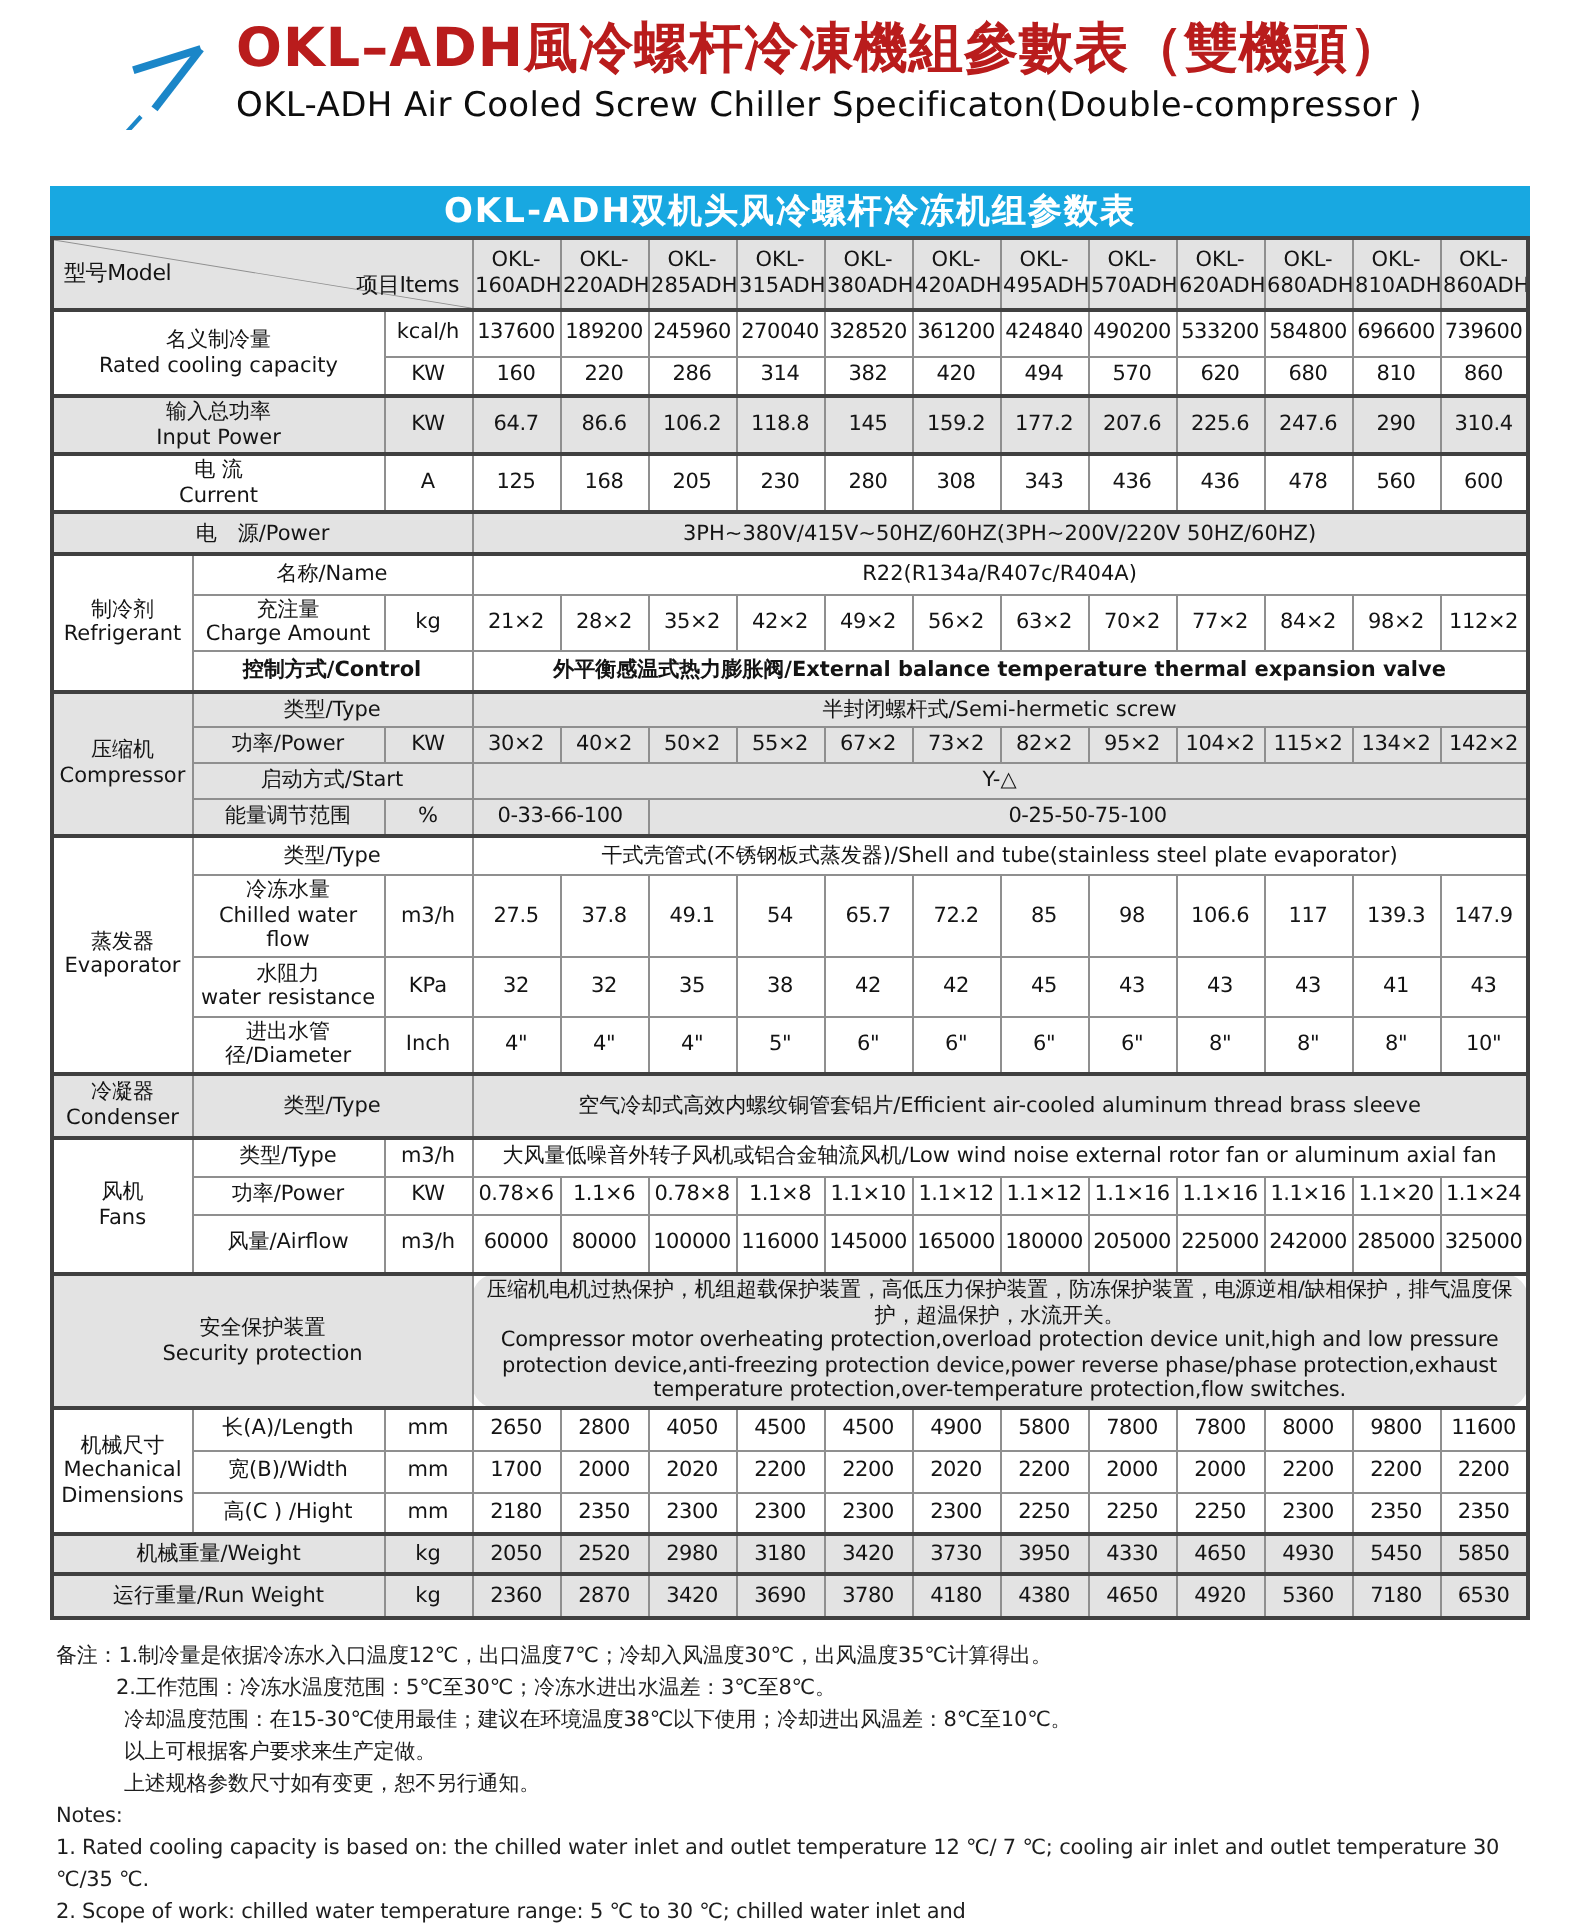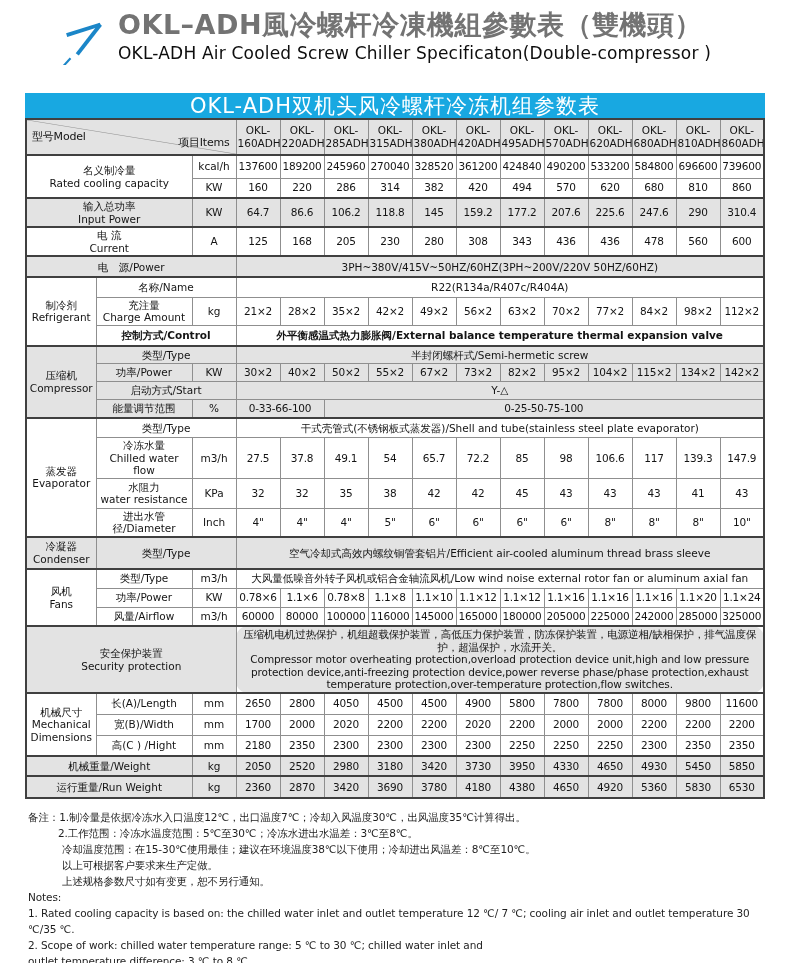--- a/index.html
+++ b/index.html
@@ -6,27 +6,27 @@
   html,body { margin:0; padding:0; background:#fff; }
   body {
     width:790px; min-height:963px; position:relative;
     font-family:"DejaVu Sans","Liberation Sans",sans-serif;
     color:#1a1a1a;
   }
   
   .masthead { position:relative; height:93px; }
   .logo { position:absolute; left:57px; top:11px; }
   .titles { position:absolute; left:118px; top:8px; }
-  .title-zh { font-size:27px; font-weight:bold; color:#737373; letter-spacing:.5px; line-height:1.25; }
+  .title-zh { font-size:27px; font-weight:bold; color:#b91c1c; letter-spacing:.5px; line-height:1.25; }
   .title-en { font-size:17px; color:#0d0d0d; margin-top:1px; letter-spacing:.2px; }
   
   .banner {
     margin:0 25px; height:25px; background:#18a8e1; color:#fff;
     display:flex; align-items:center; justify-content:center;
-    font-size:21px; font-weight:normal; letter-spacing:1px;
+    font-size:17px; font-weight:bold; letter-spacing:1px;
   }
   
   table.spec {
     margin:0 25px; width:740px; border-collapse:collapse; table-layout:fixed;
     border:2px solid #404040;
   }
   table.spec td {
     border:1px solid #8f8f8f; text-align:center; vertical-align:middle;
     padding:1px; font-size:10.5px; line-height:1.2; color:#141414;
     overflow:hidden;
@@ -309,21 +309,21 @@
         <td class="val">1.1×8</td>
         <td class="val">1.1×10</td>
         <td class="val">1.1×12</td>
         <td class="val">1.1×12</td>
         <td class="val">1.1×16</td>
         <td class="val">1.1×16</td>
         <td class="val">1.1×16</td>
         <td class="val">1.1×20</td>
         <td class="val">1.1×24</td>
       </tr>
-      <tr class="w" style="height: 19px;">
+      <tr class="w" style="height: 30px;">
         <td class="label">风量/Airflow</td>
         <td class="unit">m3/h</td>
         <td class="val ds">60000</td>
         <td class="val">80000</td>
         <td class="val">100000</td>
         <td class="val">116000</td>
         <td class="val">145000</td>
         <td class="val">165000</td>
         <td class="val">180000</td>
         <td class="val">205000</td>
@@ -410,21 +410,21 @@
         <td class="val ds">2360</td>
         <td class="val">2870</td>
         <td class="val">3420</td>
         <td class="val">3690</td>
         <td class="val">3780</td>
         <td class="val">4180</td>
         <td class="val">4380</td>
         <td class="val">4650</td>
         <td class="val">4920</td>
         <td class="val">5360</td>
-        <td class="val">5830</td>
+        <td class="val">7180</td>
         <td class="val">6530</td>
       </tr>
     </tbody>
 </table>
 
 <div class="notes">
     <div class="note-line">备注：1.制冷量是依据冷冻水入口温度12℃，出口温度7℃；冷却入风温度30℃，出风温度35℃计算得出。</div>
     <div class="note-line ind1">2.工作范围：冷冻水温度范围：5℃至30℃；冷冻水进出水温差：3℃至8℃。</div>
     <div class="note-line ind2">冷却温度范围：在15-30℃使用最佳；建议在环境温度38℃以下使用；冷却进出风温差：8℃至10℃。</div>
     <div class="note-line ind2">以上可根据客户要求来生产定做。</div>

